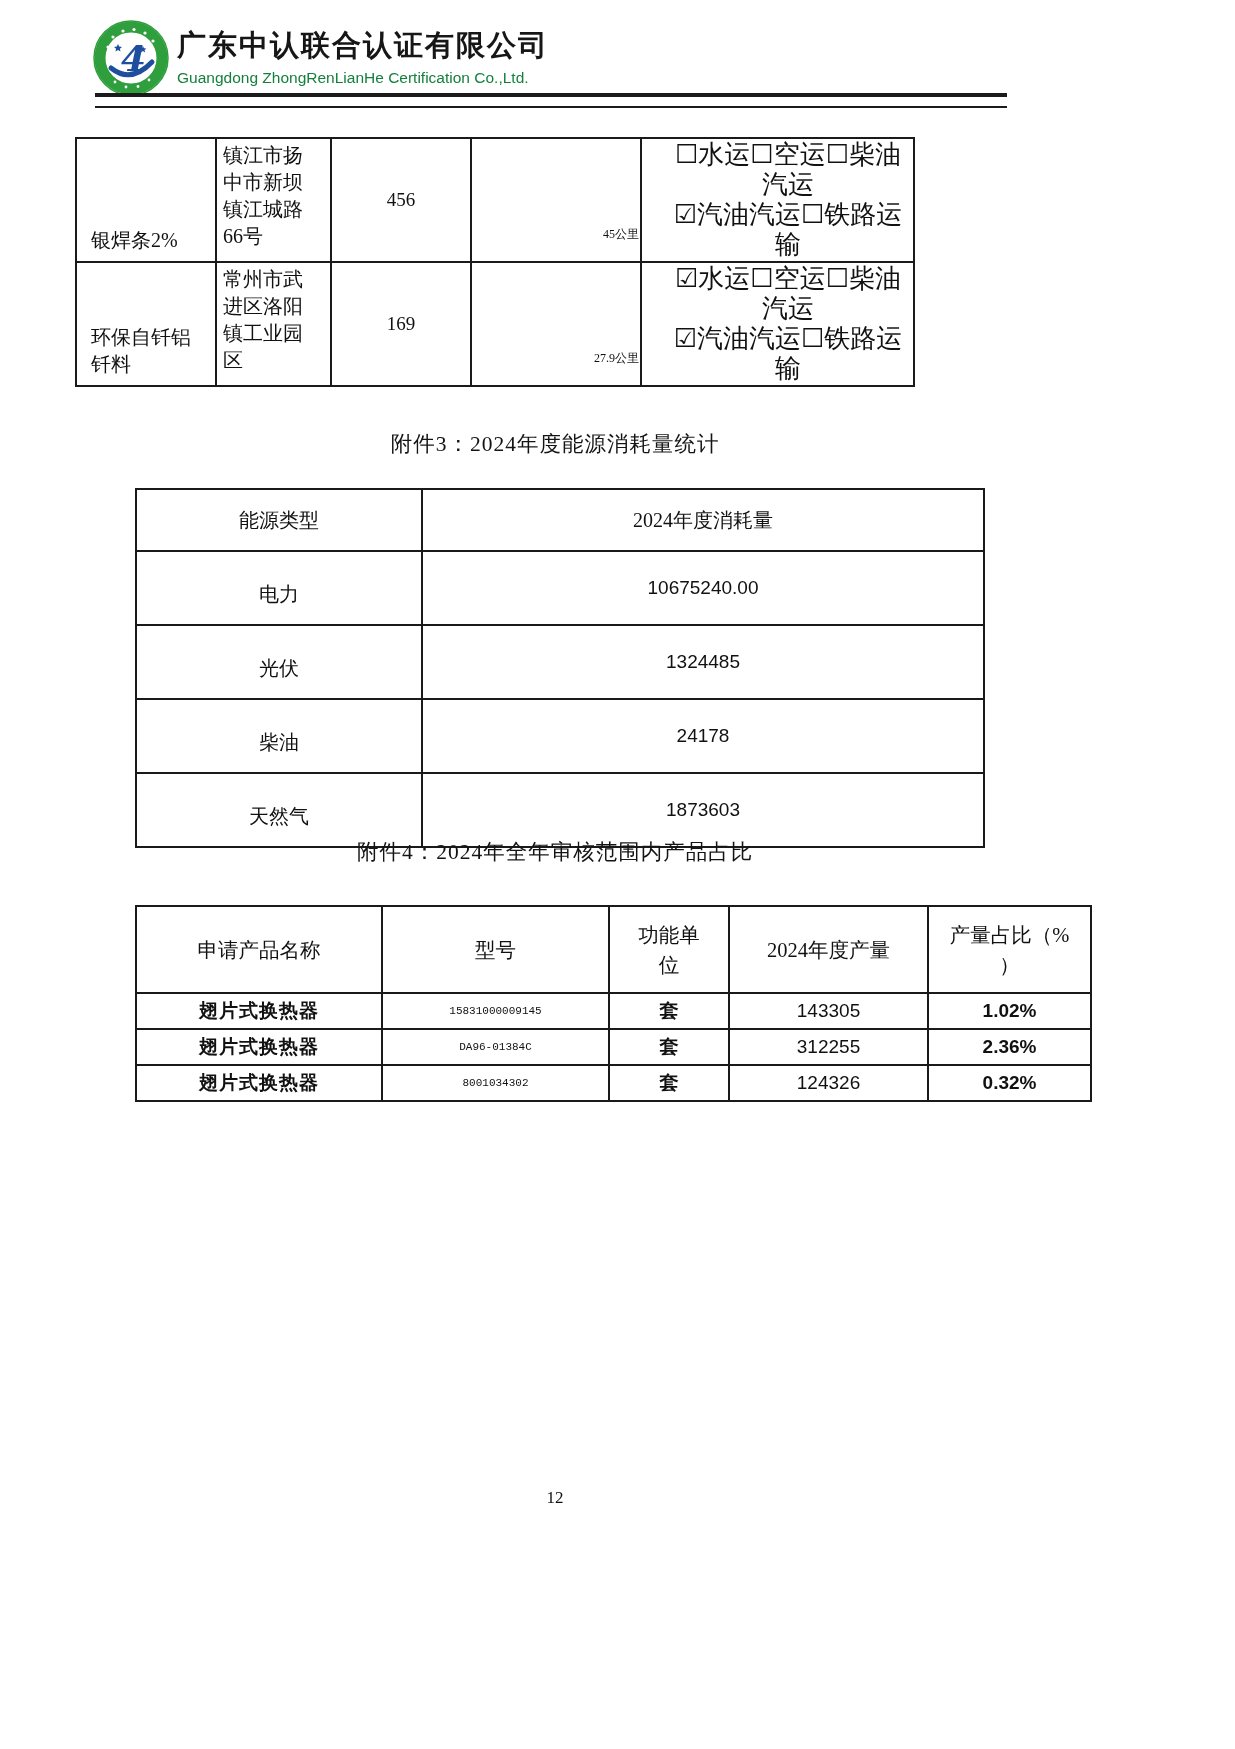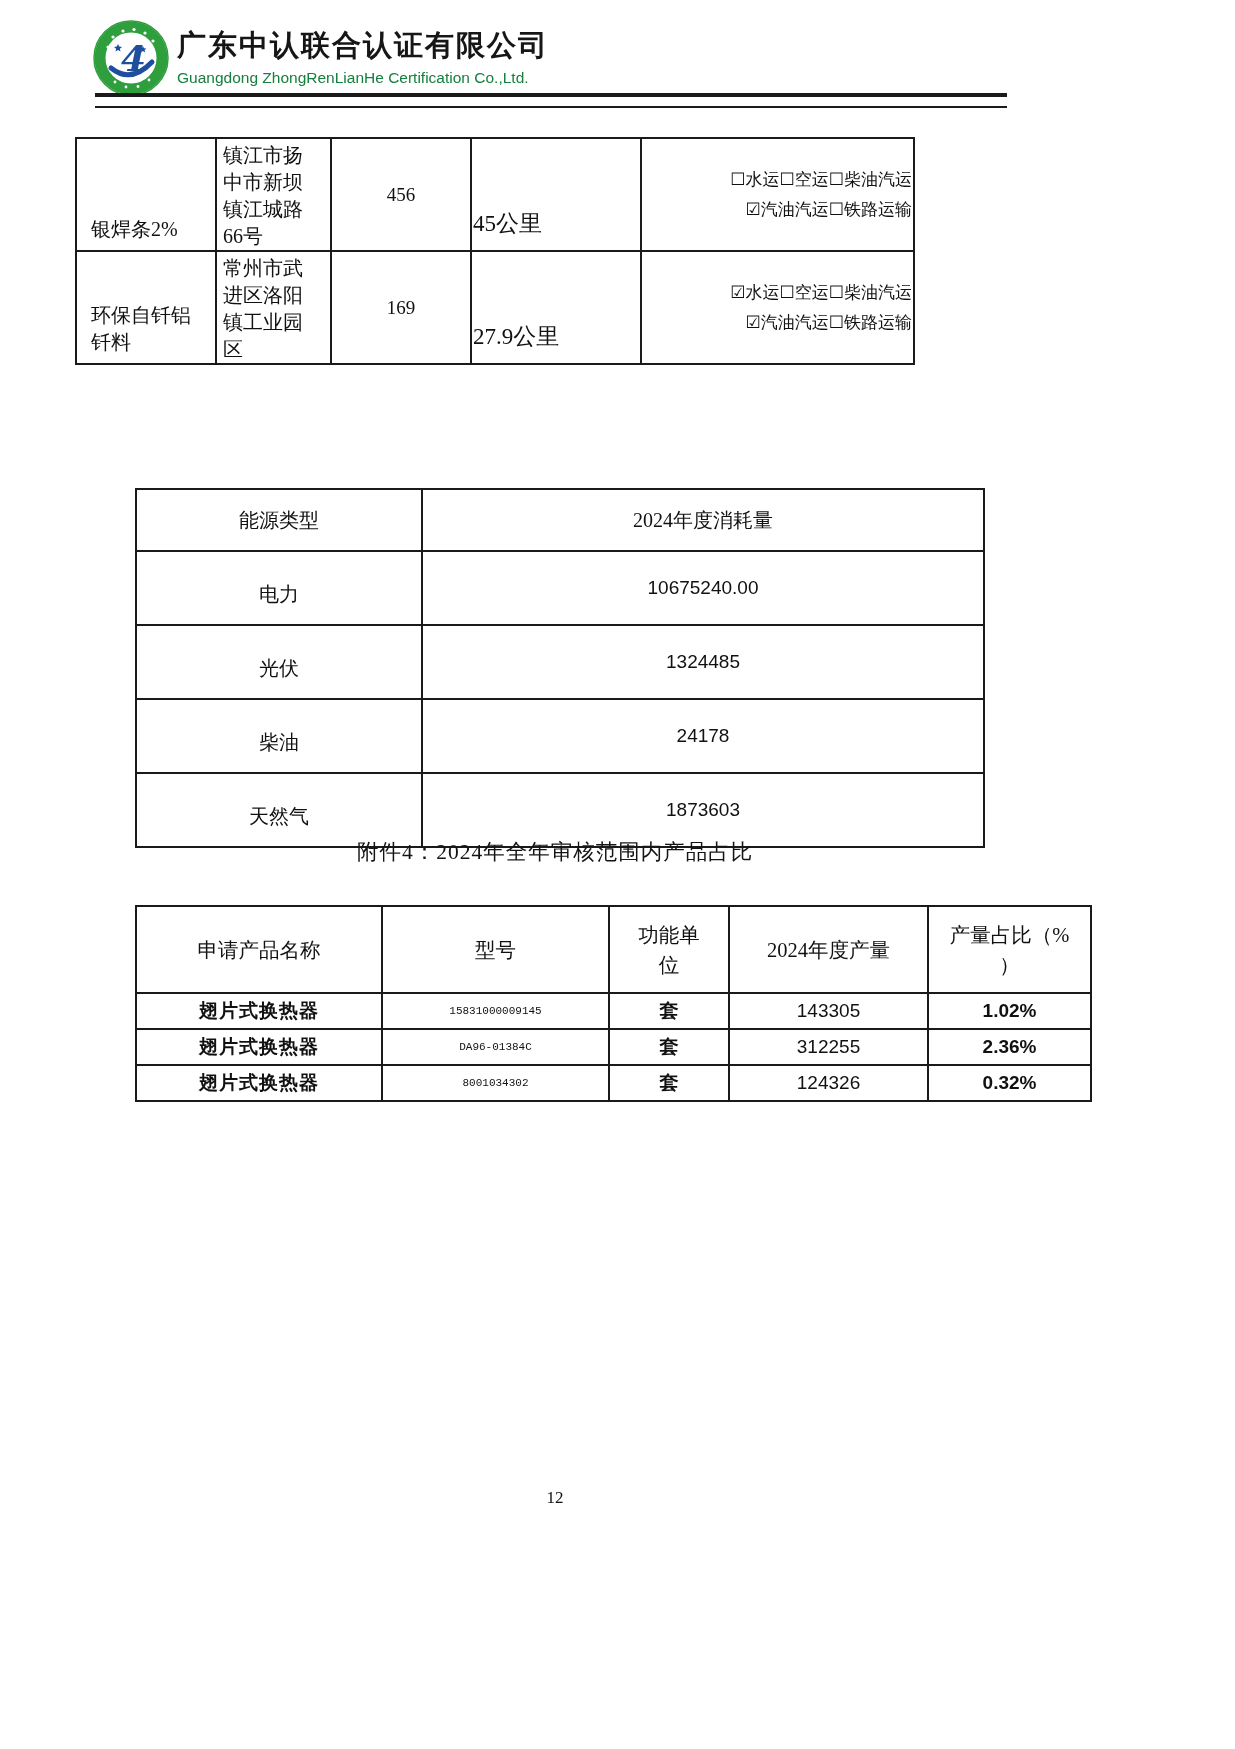--- a/index.html
+++ b/index.html
@@ -25,22 +25,22 @@
   
   table{border-collapse:collapse;table-layout:fixed;}
   td{border:2px solid #1a1a1a;overflow:hidden;}
   .pre{white-space:pre-line;}
   
   .t1{position:absolute;left:75px;top:137px;width:838px;}
   .t1 td{font-size:20px;}
   .t1 .c-prod{vertical-align:bottom;text-align:left;padding:4px 6px 7px 14px;line-height:27px;}
   .t1 .c-addr{vertical-align:top;text-align:left;padding:3px 20px 0 6px;line-height:27px;}
   .t1 .c-qty{vertical-align:middle;text-align:center;font-size:19px;}
-  .t1 .c-dist{vertical-align:bottom;text-align:left;padding-bottom:11px;font-size:23px;}
-  .t1 .c-trans{vertical-align:middle;text-align:right;padding-left:22px;line-height:30px;font-size:17px;}
+  .t1 .c-dist{vertical-align:bottom;text-align:right;padding-bottom:18px;font-size:12px;}
+  .t1 .c-trans{vertical-align:middle;text-align:center;padding-left:22px;line-height:30px;font-size:26px;}
   
   .att-title{
     position:absolute;left:0;width:1110px;text-align:center;font-size:21.5px;color:#141414;
     letter-spacing:1px;
   }
   .t3title{top:429px;}
   .t4title{top:837px;}
   
   .t2{position:absolute;left:135px;top:488px;width:848px;}
   .t2 td{text-align:center;font-size:20px;}
@@ -125,20 +125,21 @@
         <td class="c-qty">169</td>
         <td class="c-dist">27.9公里</td>
         <td class="c-trans">
           <div>☑水运☐空运☐柴油汽运</div>
           <div>☑汽油汽运☐铁路运输</div>
         </td>
       </tr>
     </tbody>
   </table>
 
+  <div class="att-title t3title">附件3：2024年度能源消耗量统计</div>
 
   <table class="t2">
     <colgroup>
         <col style="width:286px">
         <col style="width:562px">
       </colgroup>
     <tbody>
       <tr>
         <td class="hdr">能源类型</td>
         <td class="hdr">2024年度消耗量</td>

